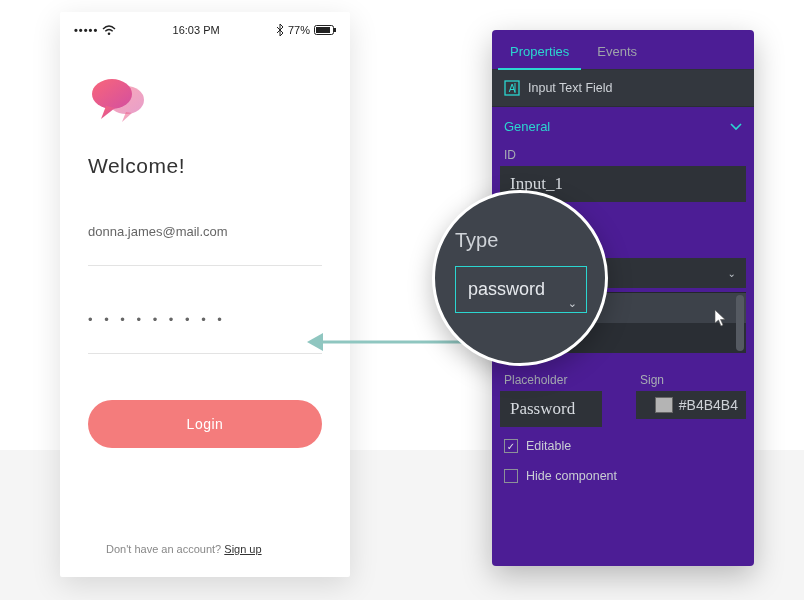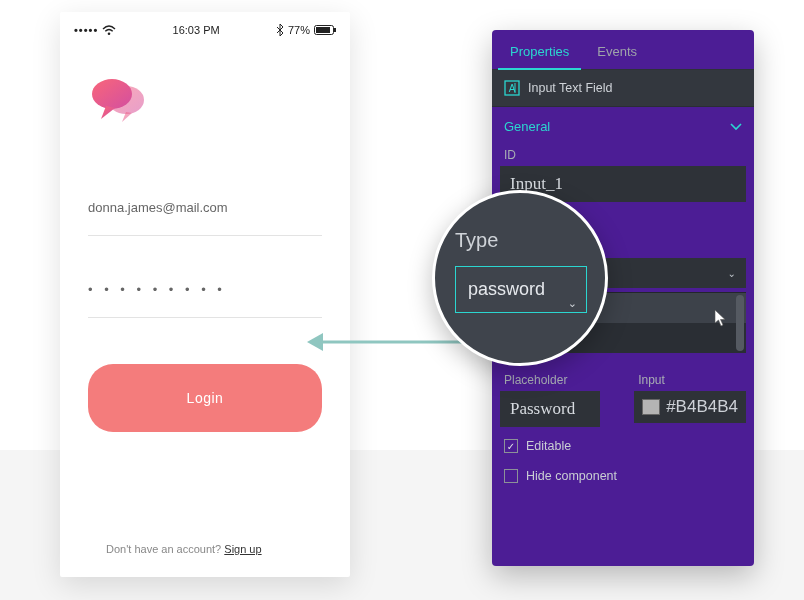--- a/index.html
+++ b/index.html
@@ -15,24 +15,24 @@
     box-shadow: 0 8px 30px rgba(0,0,0,0.12);
   }
   .statusbar { display:flex; align-items:center; justify-content:space-between; padding: 12px 14px 0; font-size:11px; color:#222; }
   .sb-left, .sb-right { display:flex; align-items:center; gap:4px; }
   .dots { letter-spacing:1px; font-weight:bold; }
   .wifi-icon, .bt-icon, .batt-icon { display:inline-flex; }
   .phone-body { padding: 30px 28px 0; }
   .logo { margin-top: 8px; margin-bottom: 20px; }
   .welcome { font-size: 21px; font-weight: 300; color:#333; letter-spacing:0.5px; }
   .subtitle { font-size: 18px; font-weight: 300; color:#bfbfbf; letter-spacing:0.5px; margin-top:2px; }
-  .field { margin-top: 40px; border:none; border-bottom:1px solid #e3e3e3; padding:6px 0 20px; font-size:13px; color:#666; width:100%; background:transparent; outline:none; }
+  .field { margin-top: 40px; border:none; border-bottom:1px solid #e3e3e3; padding:6px 0 26px; font-size:13px; color:#666; width:100%; background:transparent; outline:none; }
   .field::placeholder { color:#bdbdbd; }
   .login-btn {
-    display:block; width:100%; margin-top:46px; padding:26px 0; border:none; border-radius:25px;
+    display:block; width:100%; margin-top:46px; padding:16px 0; border:none; border-radius:25px;
     background:#f47c7c; color:#fff; font-size:14px; letter-spacing:0.5px; cursor:pointer;
   }
   .signup-row { position:absolute; bottom:22px; left:46px; font-size:11px; color:#888; }
   .signup-row a { color:#333; text-decoration:underline; cursor:pointer; }
 
   
   .panel {
     position:absolute; right:50px; top:30px; width:262px; height:536px;
     background:#4c1d95; color:#cfd3d8; border-radius:4px;
     box-shadow: 0 10px 30px rgba(0,0,0,0.25); font-size:12.5px;
@@ -55,21 +55,21 @@
   .dd-wrap { position:relative; margin:0 8px 4px; }
   .dd-input { padding:8px 28px 8px 10px; background:#2e3238; color:#d7dbe0; font-size:12.5px; cursor:pointer; }
   .dd-caret { position:absolute; right:10px; top:50%; transform:translateY(-50%); font-size:10px; color:#bfc4ca; }
   .dd-list { margin:0 8px 12px; background:#2a2e34; border-top:1px solid #23262c; position:relative; }
   .dd-item { padding:8px 12px; font-size:12.5px; color:#c9cdd3; cursor:pointer; }
   .dd-item.sel { background:#3d424a; color:#e6e9ed; }
   .dd-scroll { position:absolute; right:2px; top:2px; width:8px; height:56px; background:#555a62; border-radius:4px; }
 
   .two-col { display:flex; gap:26px; padding:0 8px; }
   .two-col > div { flex:1; }
-  .color-row { display:flex; align-items:center; gap:6px; margin:0 0 4px; padding:6px 8px; background:#2e3238; font-size:17px; color:#cdd1d7;justify-content:flex-end; }
+  .color-row { display:flex; align-items:center; gap:6px; margin:0 0 4px; padding:6px 8px; background:#2e3238; font-size:14px; color:#cdd1d7;justify-content:flex-end; }
   .swatch { width:18px; height:16px; background:#b4b4b4; border:1px solid #666; }
 
   .chk { display:flex; align-items:center; gap:8px; padding:8px 12px; font-size:12.5px; color:#c9cdd3; cursor:pointer; }
   .chk .box { width:14px; height:14px; border:1px solid #8c9198; display:flex; align-items:center; justify-content:center; font-size:10px; color:#dfe3e8; }
 
   .cursor-icon { position:absolute; }
 
   
   .zoom {
     position:absolute; left:432px; top:190px; width:176px; height:176px; border-radius:50%;
@@ -127,20 +127,21 @@
               <stop offset="0" stop-color="#f9667a"></stop>
               <stop offset="1" stop-color="#d34fa0"></stop>
             </linearGradient>
           </defs>
         <ellipse cx="38" cy="26" rx="18" ry="14" fill="url(#lg)" opacity="0.55"></ellipse>
         <path d="M38 38 l-4 10 l10 -9 z" fill="url(#lg)" opacity="0.55"></path>
         <ellipse cx="24" cy="20" rx="20" ry="15" fill="url(#lg)"></ellipse>
         <path d="M18 32 l-5 13 l14 -11 z" fill="url(#lg)"></path>
       </svg>
     </div>
+    <div class="welcome">Welcome!</div>
 
     <input class="field" type="text" value="donna.james@mail.com" style="">
     <input class="field" type="text" style="letter-spacing: 4px;" value="• • • • • • • • •">
 
     <button class="login-btn">Login</button>
   </div>
 
   <div class="signup-row">
     <span>Don't have an account? </span><a>Sign up</a>
   </div>
@@ -192,21 +193,21 @@
         </svg>
     </span>
   </div>
 
   <div class="two-col">
     <div>
       <div class="plabel" style="padding-left:4px">Placeholder</div>
       <div class="pvalue" style="margin-left:0">Password</div>
     </div>
     <div>
-      <div class="plabel" style="padding-left:4px">Input</div>
+      <div class="plabel" style="padding-left:4px">Sign</div>
       <div class="color-row">
         <span class="swatch"></span>
         <span>#B4B4B4</span>
       </div>
     </div>
   </div>
 
   <div class="chk">
     <span class="box">✓</span>
     <span>Editable</span>

